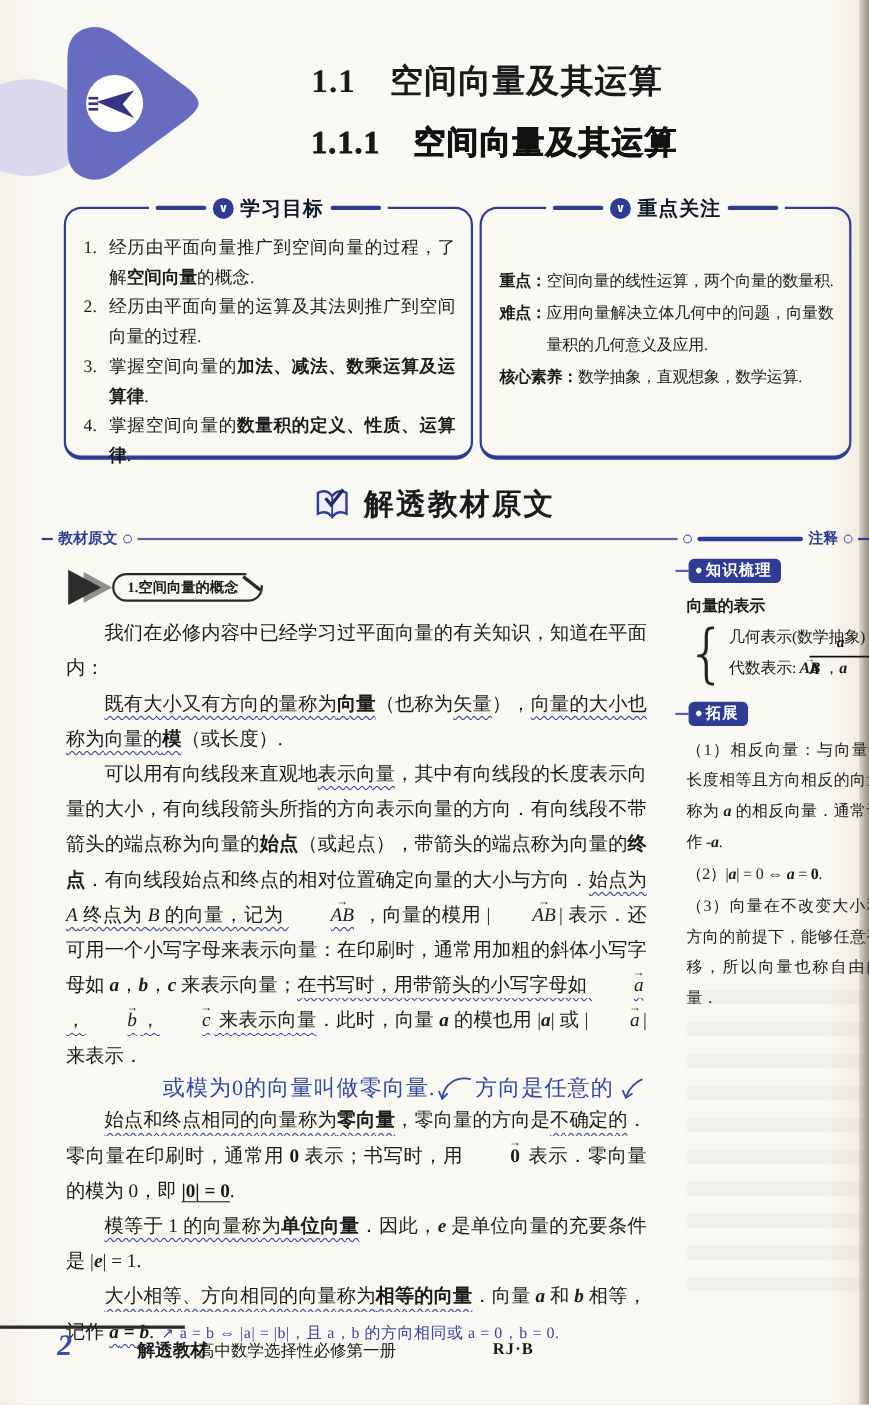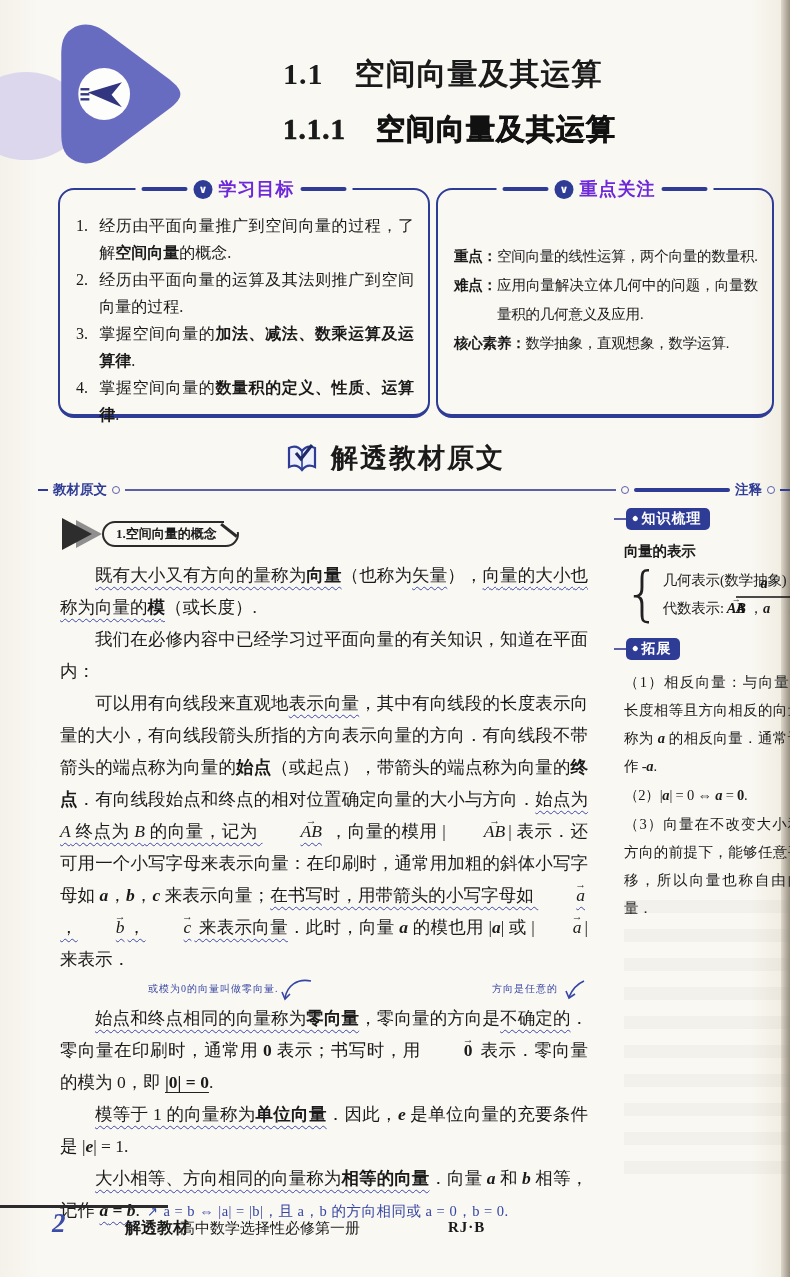--- a/index.html
+++ b/index.html
@@ -16,21 +16,21 @@
   
   .box{position:absolute;top:188px;height:224px;border:2.5px solid #2e3c96;border-bottom-width:4.5px;
     border-radius:16px;background:transparent;}
   .box-left{left:58px;width:368px;}
   .box-right{left:436px;width:334px;}
   .box-title{position:absolute;top:-13px;left:50%;transform:translateX(-50%);display:flex;align-items:center;
     gap:6px;background:#faf8f3;padding:0 6px;white-space:nowrap;}
   .tline{width:46px;height:3.5px;background:#2e3c96;border-radius:2px;}
   .vchip{width:19px;height:19px;border-radius:50%;background:#2e3c96;color:#fff;font-size:11px;font-weight:bold;
     display:flex;align-items:center;justify-content:center;font-family:"DejaVu Sans",sans-serif;}
-  .btxt{font-size:18px;font-weight:bold;color:#6d28d9;font-family:"Liberation Sans",sans-serif;letter-spacing:1px;}
+  .btxt{font-size:18px;font-weight:bold;color:#0f172a;font-family:"Liberation Sans",sans-serif;letter-spacing:1px;}
   .obj-list{padding:22px 14px 0 16px;}
   .obj-item{position:relative;padding-left:1.45em;font-size:16px;line-height:27px;text-align:justify;}
   .obj-num{position:absolute;left:0;top:0;}
   .focus-list{padding:52px 14px 0 16px;}
   .focus-line{display:flex;font-size:14.5px;line-height:29px;letter-spacing:-0.2px;}
   .focus-label{font-weight:bold;white-space:nowrap;}
   .focus-text{text-align:justify;}
   
   .banner{position:absolute;top:440px;left:0;width:100%;display:flex;align-items:center;justify-content:center;gap:10px;font-family:Liberation Serif, serif;}
   .banner-text{font-size:27px;font-weight:bold;letter-spacing:2px;}
@@ -55,21 +55,21 @@
   .s-bi{font-weight:bold;font-style:italic;}
   .s-wavy{text-decoration-line:underline;text-decoration-style:wavy;text-decoration-color:#3a4aa5;
     text-decoration-thickness:1.2px;text-underline-offset:5px;}
   .s-u{text-decoration:underline;text-decoration-color:#222;text-underline-offset:4px;margin-top:39px;}
   .s-vec{position:relative;display:inline-block;line-height:1;padding:0 2px;margin:0 1px;}
   .s-vec::after{content:"\2192";position:absolute;left:50%;top:-0.70em;transform:translateX(-50%);
     font-size:0.62em;font-style:normal;}
   .s-hand{color:#3545a3;font-size:14.5px;letter-spacing:0.5px;text-indent:0;}
   .s-hand-lead::before{content:"\2197";margin:0 5px 0 7px;font-size:13px;}
   .ann-row{position:relative;height:27px;display:flex;align-items:center;}
-  .ann{color:#3545a3;font-size:10px;letter-spacing:1px;white-space:nowrap;}
+  .ann{color:#3545a3;font-size:20px;letter-spacing:1px;white-space:nowrap;}
   .ann1{margin-left:88px;}
   .ann2{margin-left:auto;margin-right:4px;}
   .ann-svg{flex:0 0 auto;}
   
   .sidebar{position:absolute;left:624px;top:508px;width:178px;font-size:14.5px;letter-spacing:-0.2px;}
   .badge-row{display:flex;align-items:center;margin:0 0 8px -10px;}
   .bline{width:12px;height:2px;background:#5a5fa8;}
   .badge{background:#2e3c96;color:#fff;font-weight:bold;font-size:14px;padding:1.5px 8px 2.5px 7px;border-radius:5px;
     font-family:"Liberation Sans",sans-serif;display:inline-flex;align-items:center;letter-spacing:1px;}
   .badge::before{content:"";width:4.5px;height:4.5px;background:#fff;border-radius:50%;margin-right:4px;transform:rotate(45deg);}
@@ -170,22 +170,22 @@
   </div>
 
   <div class="main">
     <div class="flag-row">
       <svg width="50" height="36" viewBox="0 0 50 36">
         <polygon points="16,4 42,18 16,32" fill="#8f8f8f"></polygon>
         <polygon points="2,2 32,18 2,34" fill="#2d2d2d"></polygon>
       </svg>
       <div class="flag">1.空间向量的概念</div>
     </div>
+    <p><span>我们在必修内容中已经学习过平面向量的有关知识，知道在平面内：</span></p>
     <p><span class="s-wavy">既有大小又有方向的量称为</span><span class="s-wavy s-b">向量</span><span>（也称为</span><span class="s-wavy">矢量</span><span>），</span><span class="s-wavy">向量的大小也称为向量的</span><span class="s-wavy s-b">模</span><span>（或长度）.</span></p>
-    <p><span>我们在必修内容中已经学习过平面向量的有关知识，知道在平面内：</span></p>
     <p><span>可以用有向线段来直观地</span><span class="s-wavy">表示向量</span><span>，其中有向线段的长度表示向量的大小，有向线段箭头所指的方向表示向量的方向．有向线段不带箭头的端点称为向量的</span><span class="s-b">始点</span><span>（或起点），带箭头的端点称为向量的</span><span class="s-b">终点</span><span>．有向线段始点和终点的相对位置确定向量的大小与方向．</span><span class="s-wavy">始点为 </span><span class="s-wavy s-i">A</span><span class="s-wavy"> 终点为 </span><span class="s-wavy s-i">B</span><span class="s-wavy"> 的向量，记为 </span><span class="s-vec s-i s-wavy">AB</span><span> ，向量的模用 |</span><span class="s-vec s-i">AB</span><span>| 表示．还可用一个小写字母来表示向量：在印刷时，通常用加粗的斜体小写字母如 </span><span class="s-bi">a</span><span>，</span><span class="s-bi">b</span><span>，</span><span class="s-bi">c</span><span> 来表示向量；</span><span class="s-wavy">在书写时，用带箭头的小写字母如 </span><span class="s-vec s-i s-wavy">a</span><span class="s-wavy">，</span><span class="s-vec s-i s-wavy">b</span><span class="s-wavy">，</span><span class="s-vec s-i s-wavy">c</span><span class="s-wavy"> 来表示向量</span><span>．此时，向量 </span><span class="s-bi">a</span><span> 的模也用 |</span><span class="s-bi">a</span><span>| 或 |</span><span class="s-vec s-i">a</span><span>| 来表示．</span></p>
     <div class="ann-row">
       <span class="ann ann1">或模为0的向量叫做零向量.</span>
       <svg class="ann-svg" width="36" height="24" viewBox="0 0 36 24">
         <path d="M32,4 C18,1 8,9 6,21" stroke="#3545a3" stroke-width="1.6" fill="none"></path>
         <path d="M3,15 L6,22 L11,17" stroke="#3545a3" stroke-width="1.6" fill="none"></path>
       </svg>
       <span class="ann ann2">方向是任意的</span>
       <svg class="ann-svg" width="26" height="22" viewBox="0 0 26 22">
         <path d="M22,3 C15,6 10,12 7,19" stroke="#3545a3" stroke-width="1.6" fill="none"></path>

